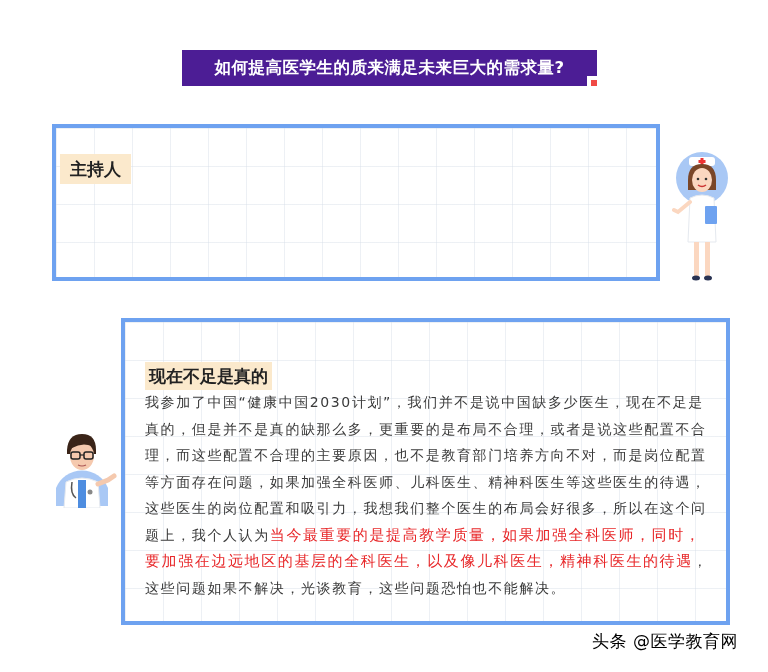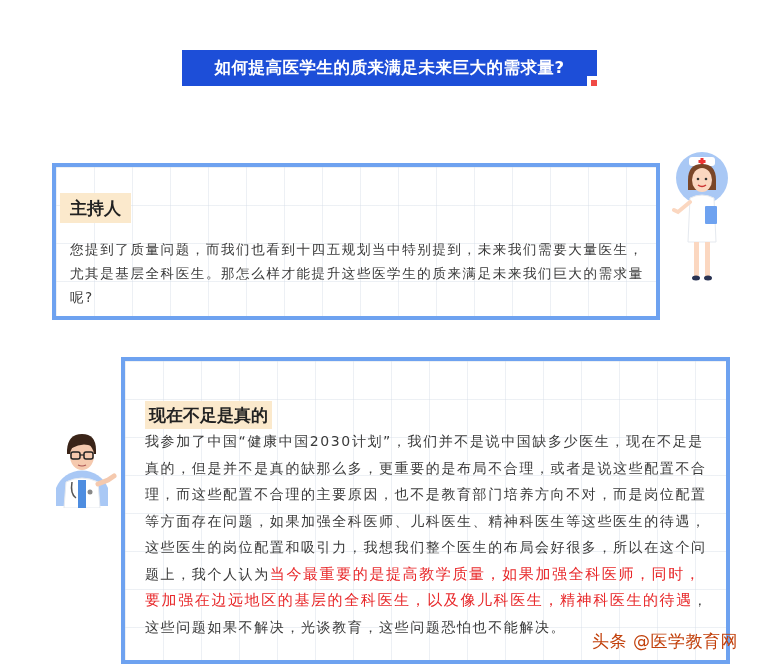--- a/index.html
+++ b/index.html
@@ -2,67 +2,65 @@
 <html><head>
 <meta charset="utf-8">
 <style>
   html, body { margin:0; padding:0; }
   body {
     width:768px; height:672px; background:#ffffff; position:relative; overflow:hidden;
     font-family: "DejaVu Sans", "Liberation Sans", sans-serif;
   }
   .title-banner {
     position:absolute; left:182px; top:50px; width:415px; height:36px;
-    background:#1d4ed8; color:#fff; font-weight:bold; font-size:16.5px;
+    background:#4c1d95; color:#fff; font-weight:bold; font-size:16.5px;
     display:flex; align-items:center; justify-content:center; letter-spacing:0.5px;
   }
   .title-banner .corner-square {
     position:absolute; right:0; bottom:0; width:6px; height:6px;
     background:#f04a45; box-shadow: -2px -2px 0 2px #fff;
   }
   .card {
     position:absolute; box-sizing:border-box; border:4px solid #6ea2f0; background-color:#fff;
     background-image:
       linear-gradient(to right, rgba(215,222,232,0.45) 1px, transparent 1px),
       linear-gradient(to bottom, rgba(215,222,232,0.45) 1px, transparent 1px);
     background-size:38px 38px;
-    margin-top:39px;
   }
   .card-1 { left:52px; top:124px; width:608px; height:157px; }
   .card-2 { left:121px; top:318px; width:609px; height:307px; }
   .speaker-tag {
     position:absolute; background:#fbe9cc; color:#222; font-weight:bold; font-size:17px;
     padding:3px 10px 3px 10px; line-height:24px;
   }
   .card-1 .speaker-tag { left:4px; top:26px; }
   .card-2 .speaker-tag { left:20px; top:40px; padding:2px 4px; background:#fbe9cc; }
   .body-text {
     position:absolute; color:#3a3a3a; font-size:13.5px; line-height:24px; letter-spacing:1.6px;
   }
   .card-1 .body-text { left:14px; top:70px; width:580px; }
   .card-2 .body-text { left:20px; top:67px; width:565px; line-height:26.5px; font-size:14px; }
   .hl { color:#e8282a; font-size:15px; }
   .avatar { position:absolute; }
   .nurse { left:672px; top:150px; width:60px; height:140px; }
   .doctor { left:52px; top:428px; width:65px; height:80px; }
   .watermark {
-    position:absolute; left:592px; top:630px; font-size:17px; color:#c2410c; letter-spacing:0.5px;
+    position:absolute; left:592px; top:630px; font-size:17px; color:#000000; letter-spacing:0.5px;
   }
 </style>
 </head>
 <body>
 
 <div class="title-banner">
   <span>如何提高医学生的质来满足未来巨大的需求量?</span>
   <span class="corner-square"></span>
 </div>
 
 <div class="card card-1">
   <div class="speaker-tag">主持人</div>
-  <div class="body-text">您提到了质量问题，而我们也看到十四五规划当中特别提到，未来我们需要大量医生，尤其是基层全科医生。那怎么样才能提升这些医学生的质来满足未来我们巨大的需求量呢?</div>
 </div>
 
 <div class="avatar nurse">
   <svg width="60" height="140" viewBox="0 0 60 140">
     <circle cx="30" cy="28" r="26" fill="#a9c8f5"></circle>
     <rect x="17" y="7" width="26" height="9" rx="3" fill="#ffffff"></rect>
     <rect x="28.5" y="8" width="3" height="7" fill="#e33"></rect>
     <rect x="26.5" y="10" width="7" height="3" fill="#e33"></rect>
     <path d="M16 30 Q16 14 30 14 Q44 14 44 30 L44 40 L16 40 Z" fill="#7a4628"></path>
     <ellipse cx="30" cy="30" rx="10" ry="12" fill="#fbd7c0"></ellipse>

